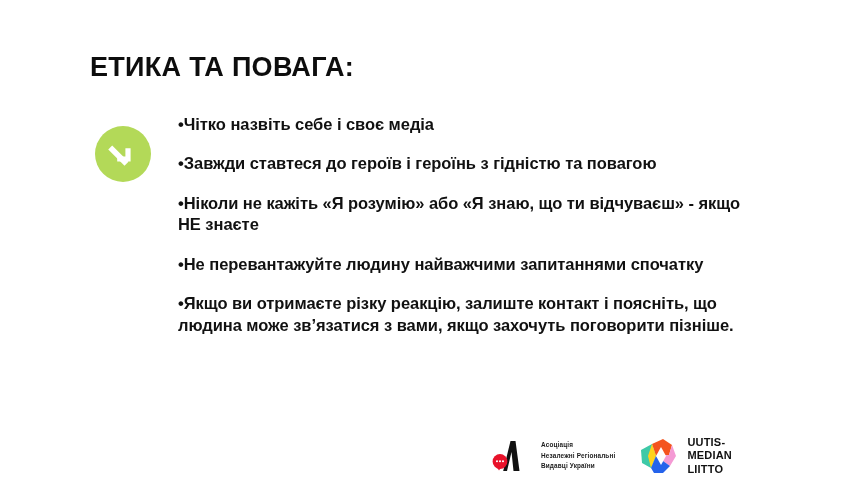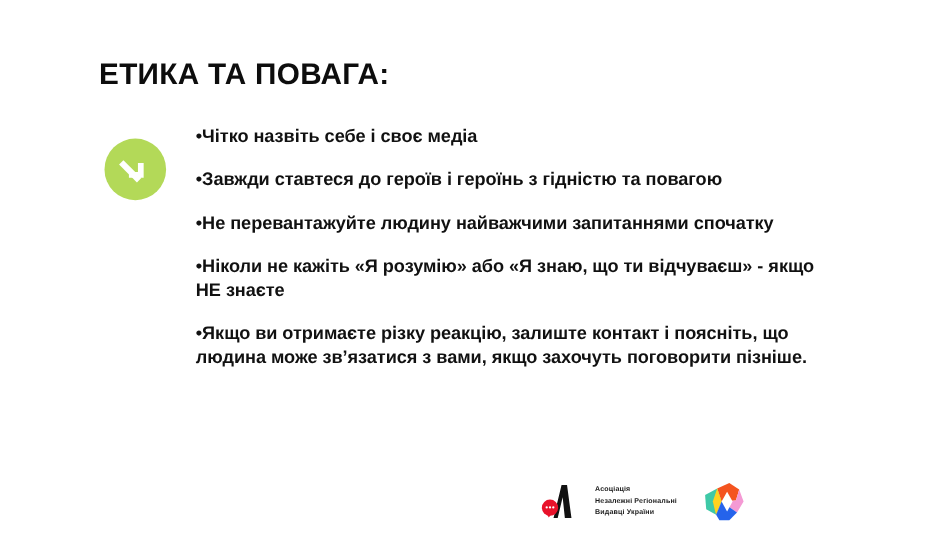--- a/index.html
+++ b/index.html
@@ -133,25 +133,25 @@
 
     <div class="bullet-item">
       <span class="bullet-dot">•</span><span>Чітко назвіть себе і своє медіа</span>
     </div>
 
     <div class="bullet-item">
       <span class="bullet-dot">•</span><span>Завжди ставтеся до героїв і героїнь з гідністю та повагою</span>
     </div>
 
     <div class="bullet-item">
+      <span class="bullet-dot">•</span><span>Ніколи не кажіть «Я розумію» або «Я знаю, що ти відчуваєш» - якщо НЕ знаєте</span>
+    </div>
+
+    <div class="bullet-item">
       <span class="bullet-dot">•</span><span>Не перевантажуйте людину найважчими запитаннями спочатку</span>
-    </div>
-
-    <div class="bullet-item">
-      <span class="bullet-dot">•</span><span>Ніколи не кажіть «Я розумію» або «Я знаю, що ти відчуваєш» - якщо НЕ знаєте</span>
     </div>
 
     <div class="bullet-item">
       <span class="bullet-dot">•</span><span>Якщо ви отримаєте різку реакцію, залиште контакт і поясніть, що людина може зв’язатися з вами, якщо захочуть поговорити пізніше.</span>
     </div>
 
   </div>
 
   <div class="footer">
 
@@ -189,17 +189,22 @@
 
           <polygon points="13,8 17,20 12,32 9,20" fill="#ffd21e"></polygon>
 
           <polygon points="17,20 30,19 33,9 37,20 31,30" fill="#f49ad4"></polygon>
 
           <polygon points="12,32 17,20 31,30 24,37 15,37" fill="#2563eb"></polygon>
 
           <polygon points="17,20 22,11 27,20 22,29" fill="#ffffff"></polygon>
         </svg>
       </div>
+      <div class="uutis-text">
+        <div>UUTIS-</div>
+        <div>MEDIAN</div>
+        <div>LIITTO</div>
+      </div>
     </div>
 
   </div>
 
 </div>
 
 </body></html>

